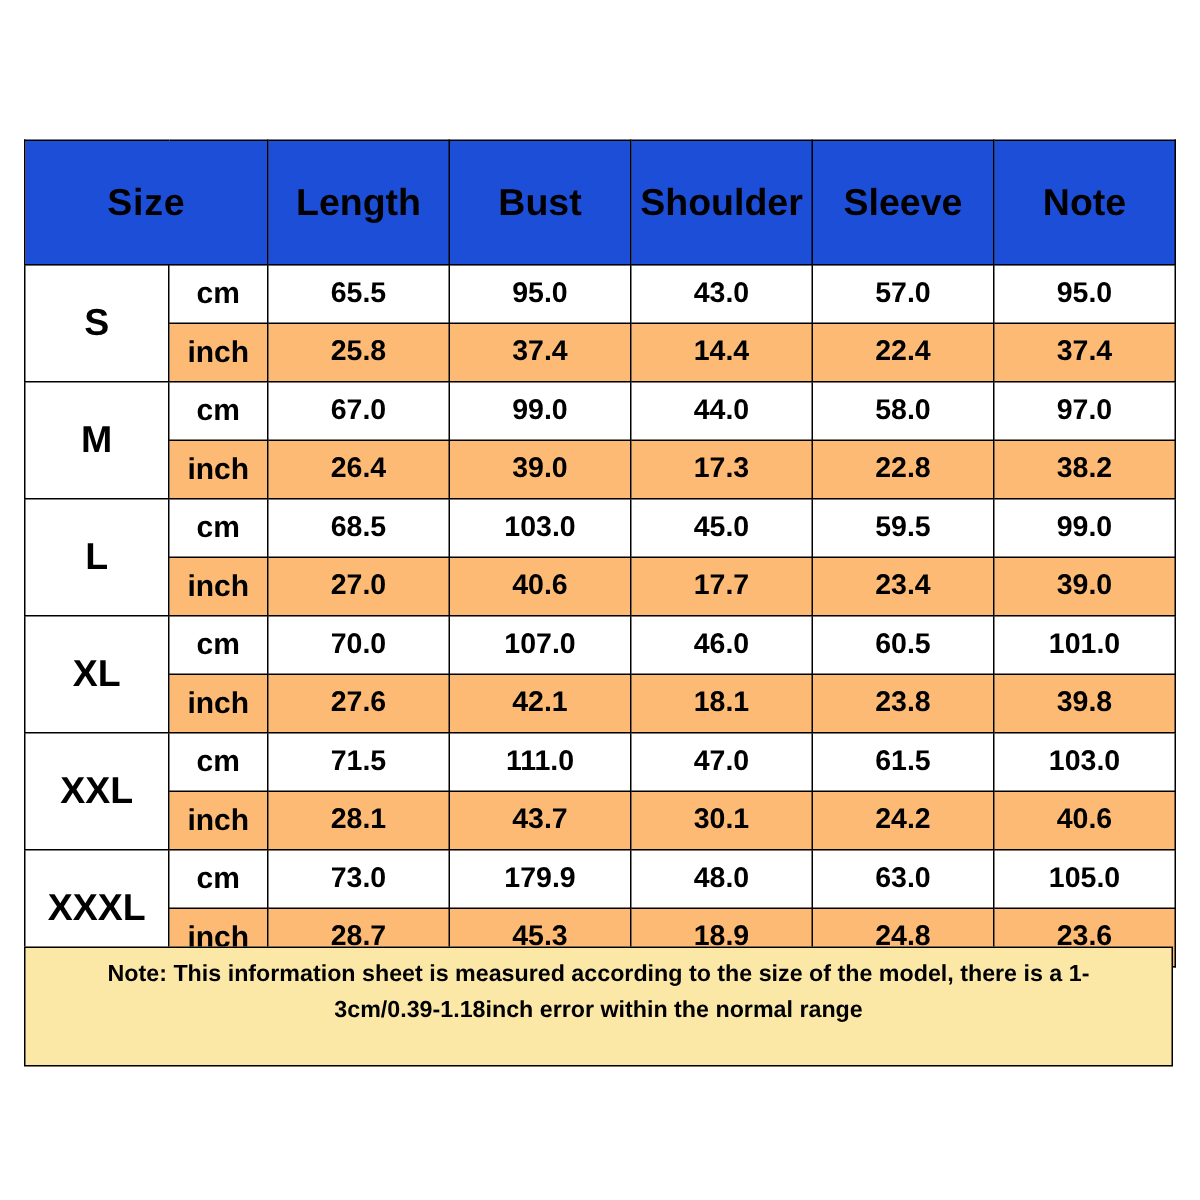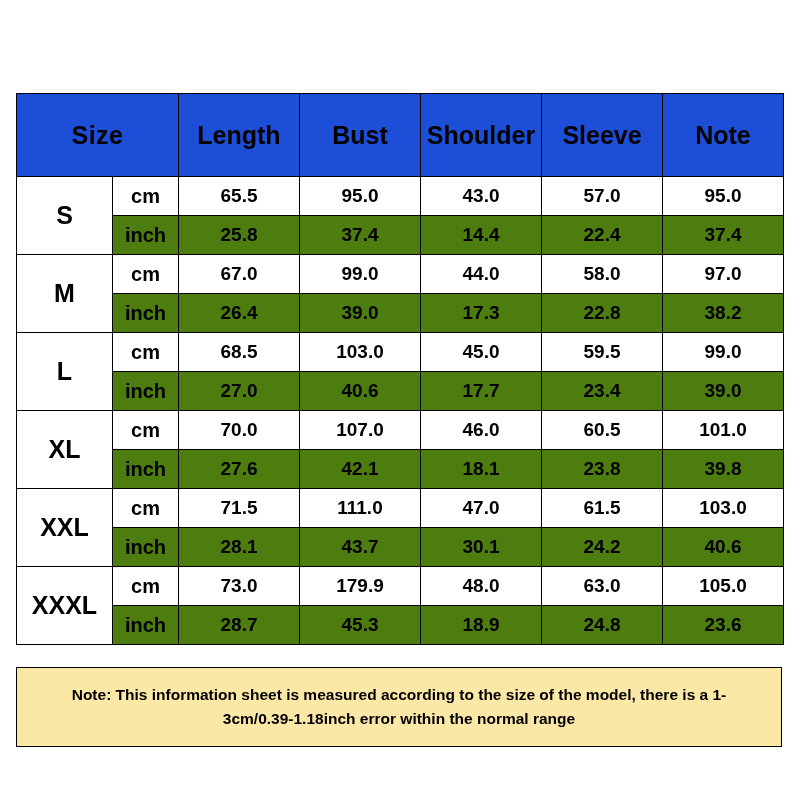--- a/index.html
+++ b/index.html
@@ -54,21 +54,21 @@
   .unit-cell {
     font-size: 20px;
     height: 38px;
   }
   .data-cell {
     font-size: 19px;
     height: 38px;
     margin-left: 19px;
   }
   tr.inch-row td {
-    background: #4d7c0f;
+    background: #fdba74;
   }
   tr.cm-row td {
     background: #ffffff;
   }
   td.size-label, th.hdr-size, th.hdr-cell {
     background: #1d4ed8;
   }
   
   td.size-label {
     border-top: 1px solid #000000;
@@ -77,24 +77,23 @@
   .note-box {
     position: absolute;
     left: 16px;
     top: 631px;
     width: 766px;
     height: 80px;
     background: #fbe8a6;
     border: 1px solid #000000;
     box-sizing: border-box;
     display: flex;
-    align-items: center;
+    align-items: flex-start;
     justify-content: center;
     padding: 6px 36px;
-    margin-top: 36px;
   }
   .note-text {
     font-size: 15.5px;
     font-weight: bold;
     color: #000000;
     text-align: center;
     line-height: 1.55;
   }
 </style>
 </head>

